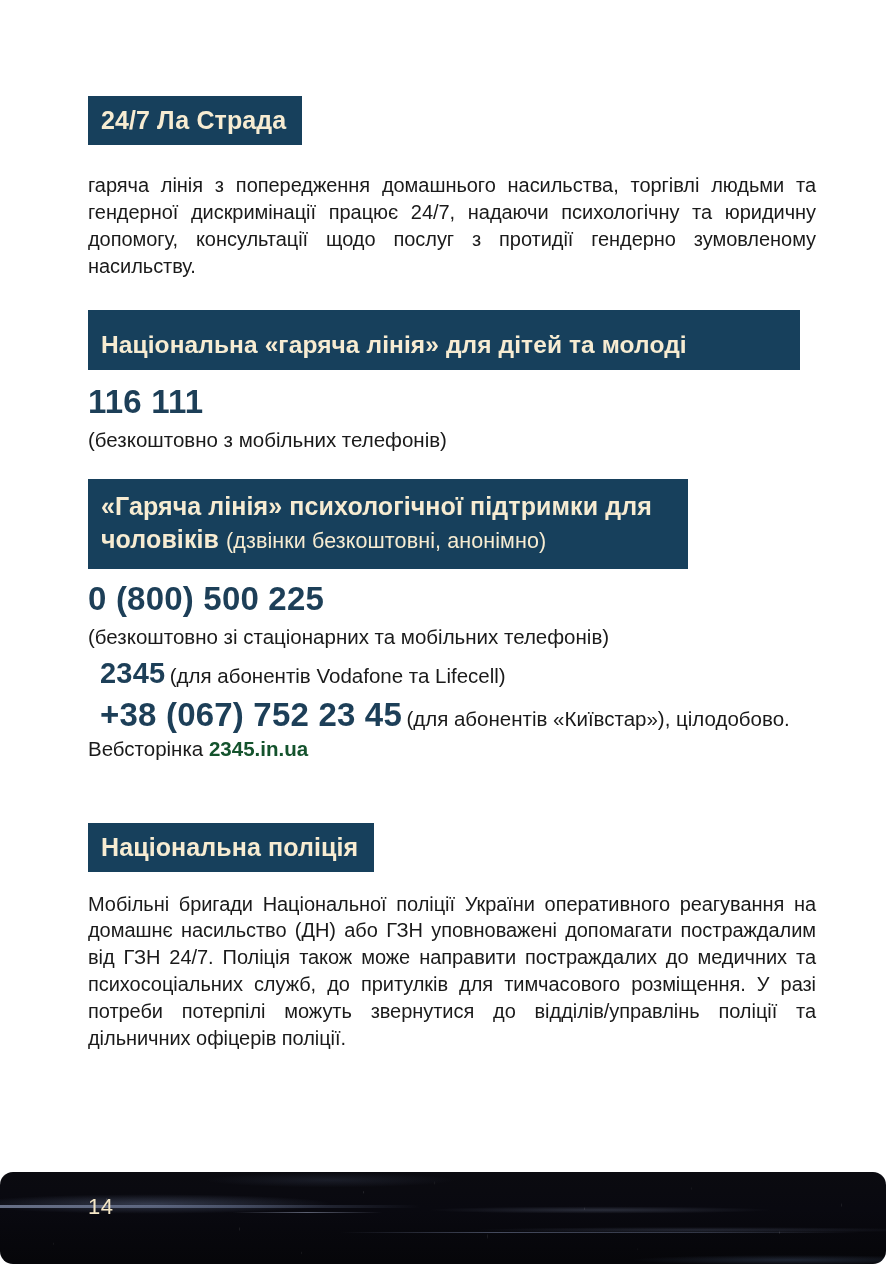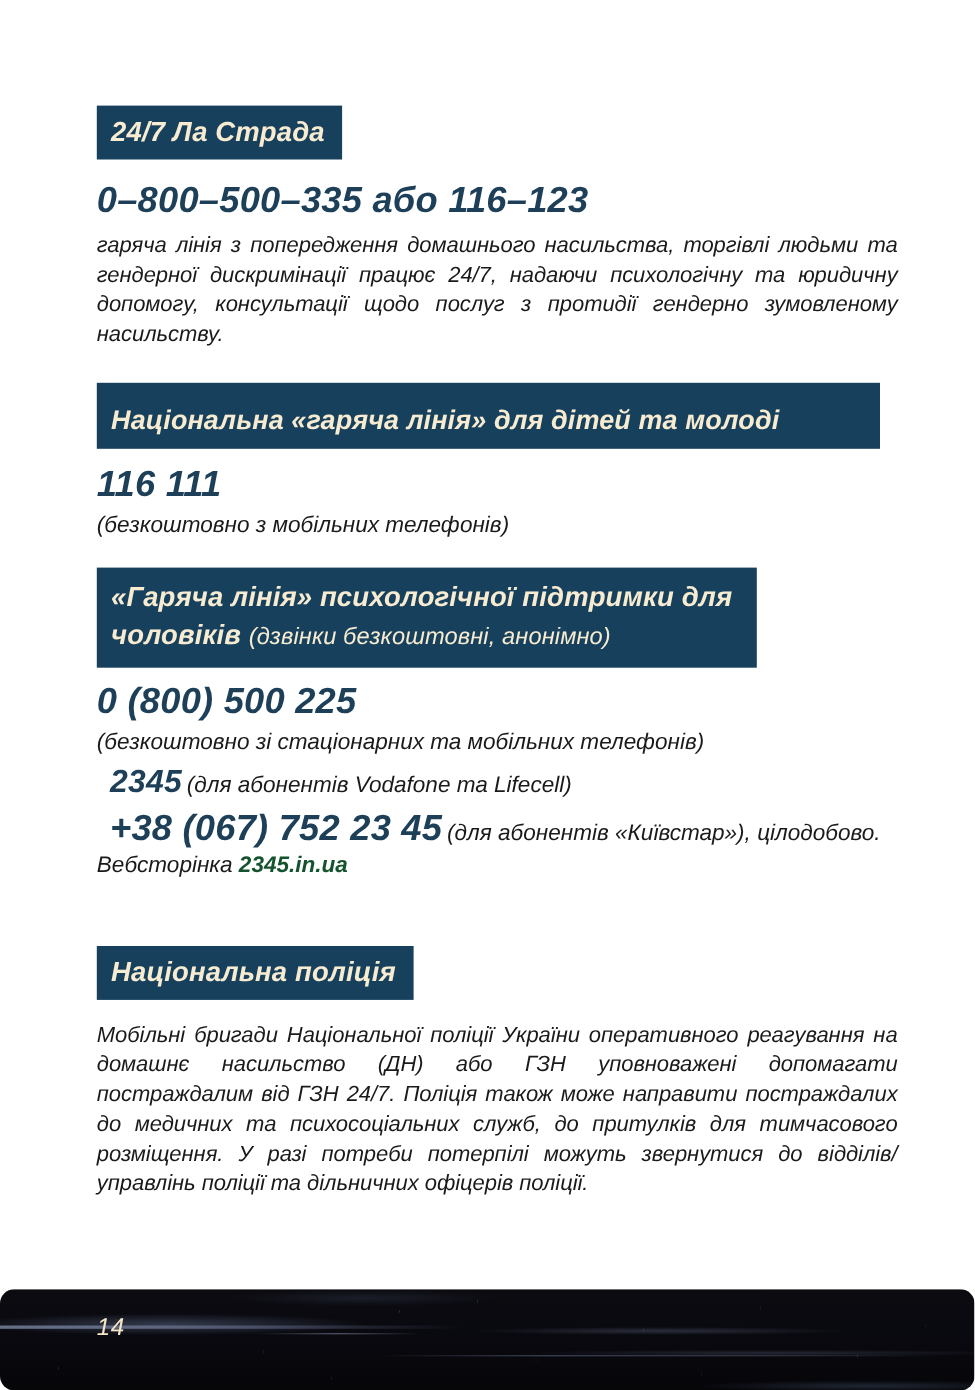--- a/index.html
+++ b/index.html
@@ -15,21 +15,20 @@
     color: #1a1a1a;
     overflow: hidden;
     position: relative;
   }
 
   .page {
     position: relative;
     width: 770px;
     height: 1264px;
     box-sizing: border-box;
-    font-style: italic;
   }
 
   .content {
     position: absolute;
     left: 0;
     top: 0;
     width: 886px;
     padding: 96px 70px 0 88px;
     box-sizing: border-box;
   }
@@ -195,21 +194,20 @@
 </head>
 <body>
 
 <div class="page">
 
   <div class="content">
 
     <section>
       <span class="badge">24/7 Ла Страда</span>
       <div class="s-1"></div>
-      <div class="bignum">0–800–500–335 або 116–123</div>
       <div class="s-2"></div>
       <p class="para para-tight">гаряча лінія з попередження домашнього насильства, торгівлі людьми та гендерної дискримінації працює 24/7, надаючи психологічну та юридичну допомогу, консультації щодо послуг з протидії гендерно зумовленому насильству.</p>
     </section>
 
     <div class="s-3"></div>
 
     <section>
       <span class="badge badge-wide">Національна «гаряча лінія» для дітей та молоді</span>
       <div class="s-5"></div>
       <div class="bignum">116 111</div>

